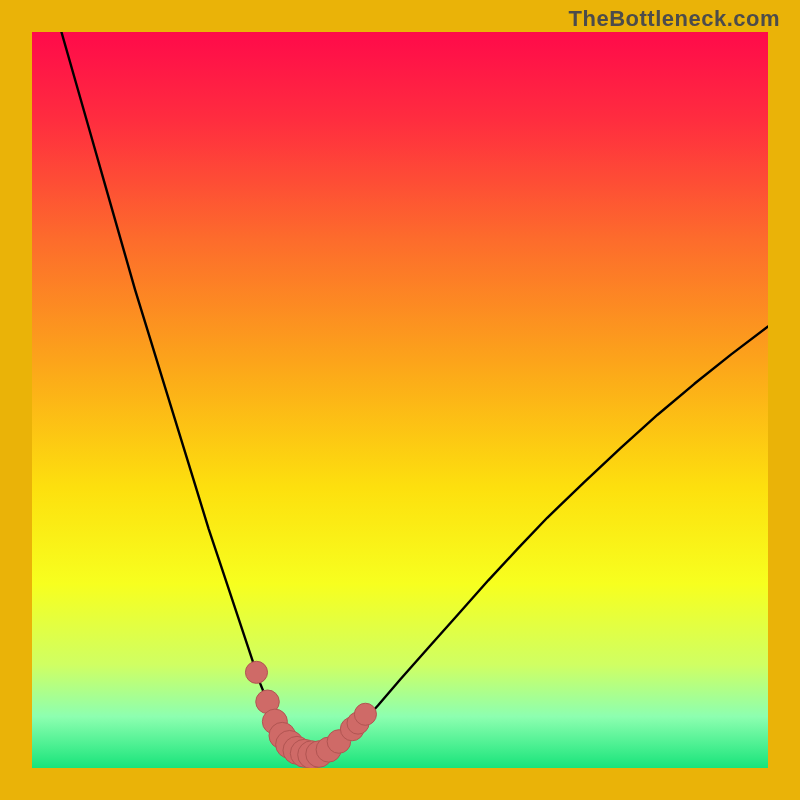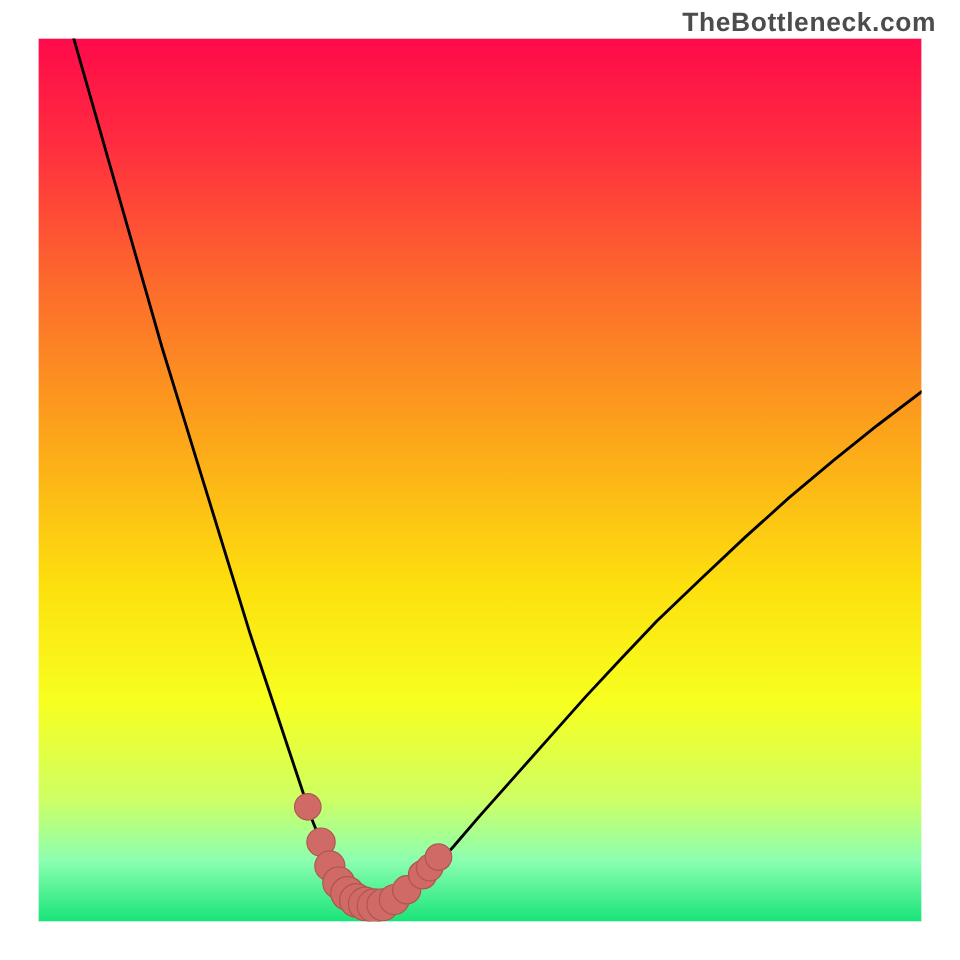--- a/index.html
+++ b/index.html
@@ -1,16 +1,16 @@
 <!DOCTYPE html>
 <html><head>
 <meta charset="utf-8">
 <style>
   html,body{margin:0;padding:0;width:800px;height:800px;background:#000;overflow:hidden;font-family:Arial,Helvetica,sans-serif}
-  .frame{position:absolute;left:0;top:0;width:800px;height:800px;background:#ffffff}
+  .frame{position:absolute;left:0;top:0;width:800px;height:800px;background:#eab308}
   .watermark{position:absolute;top:6px;right:20px;color:#4c4c4c;font-size:22px;font-weight:600;letter-spacing:.5px}
   .plot{position:absolute;left:32px;top:32px;width:736px;height:736px}
   svg{display:block}
 </style>
 </head>
 <body>
 
 <div class="frame">
   <div class="watermark">TheBottleneck.com</div>
   <div class="plot">

